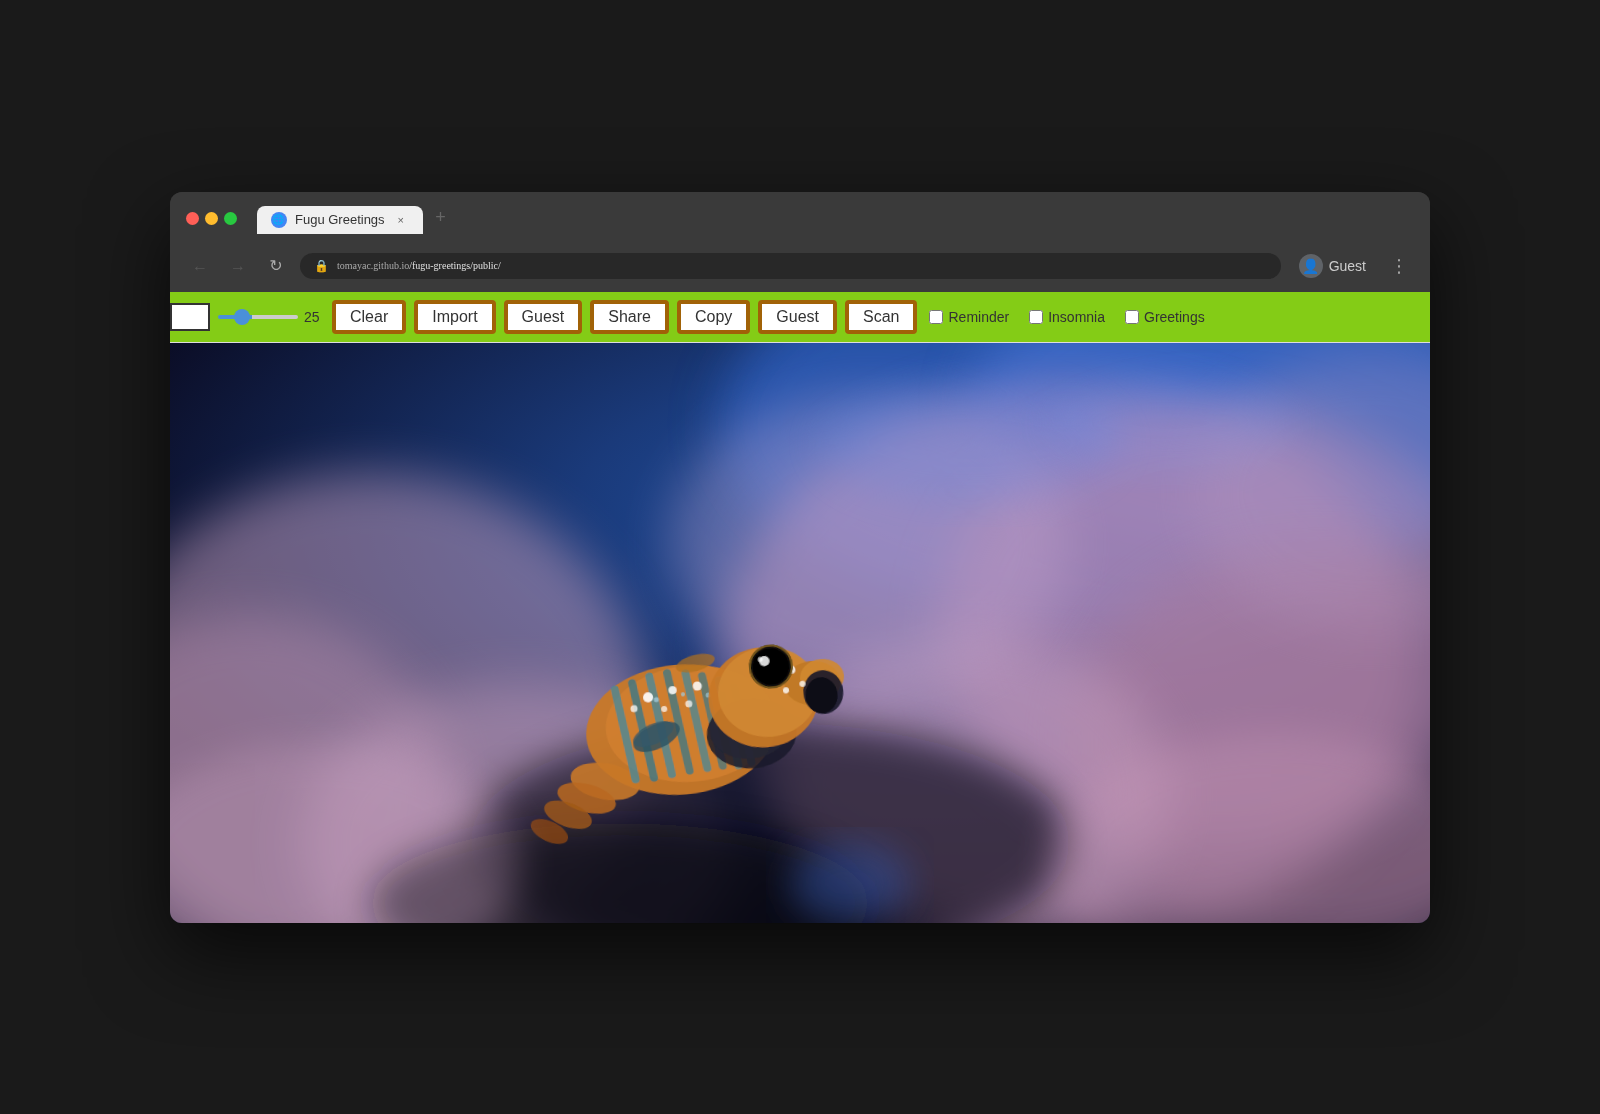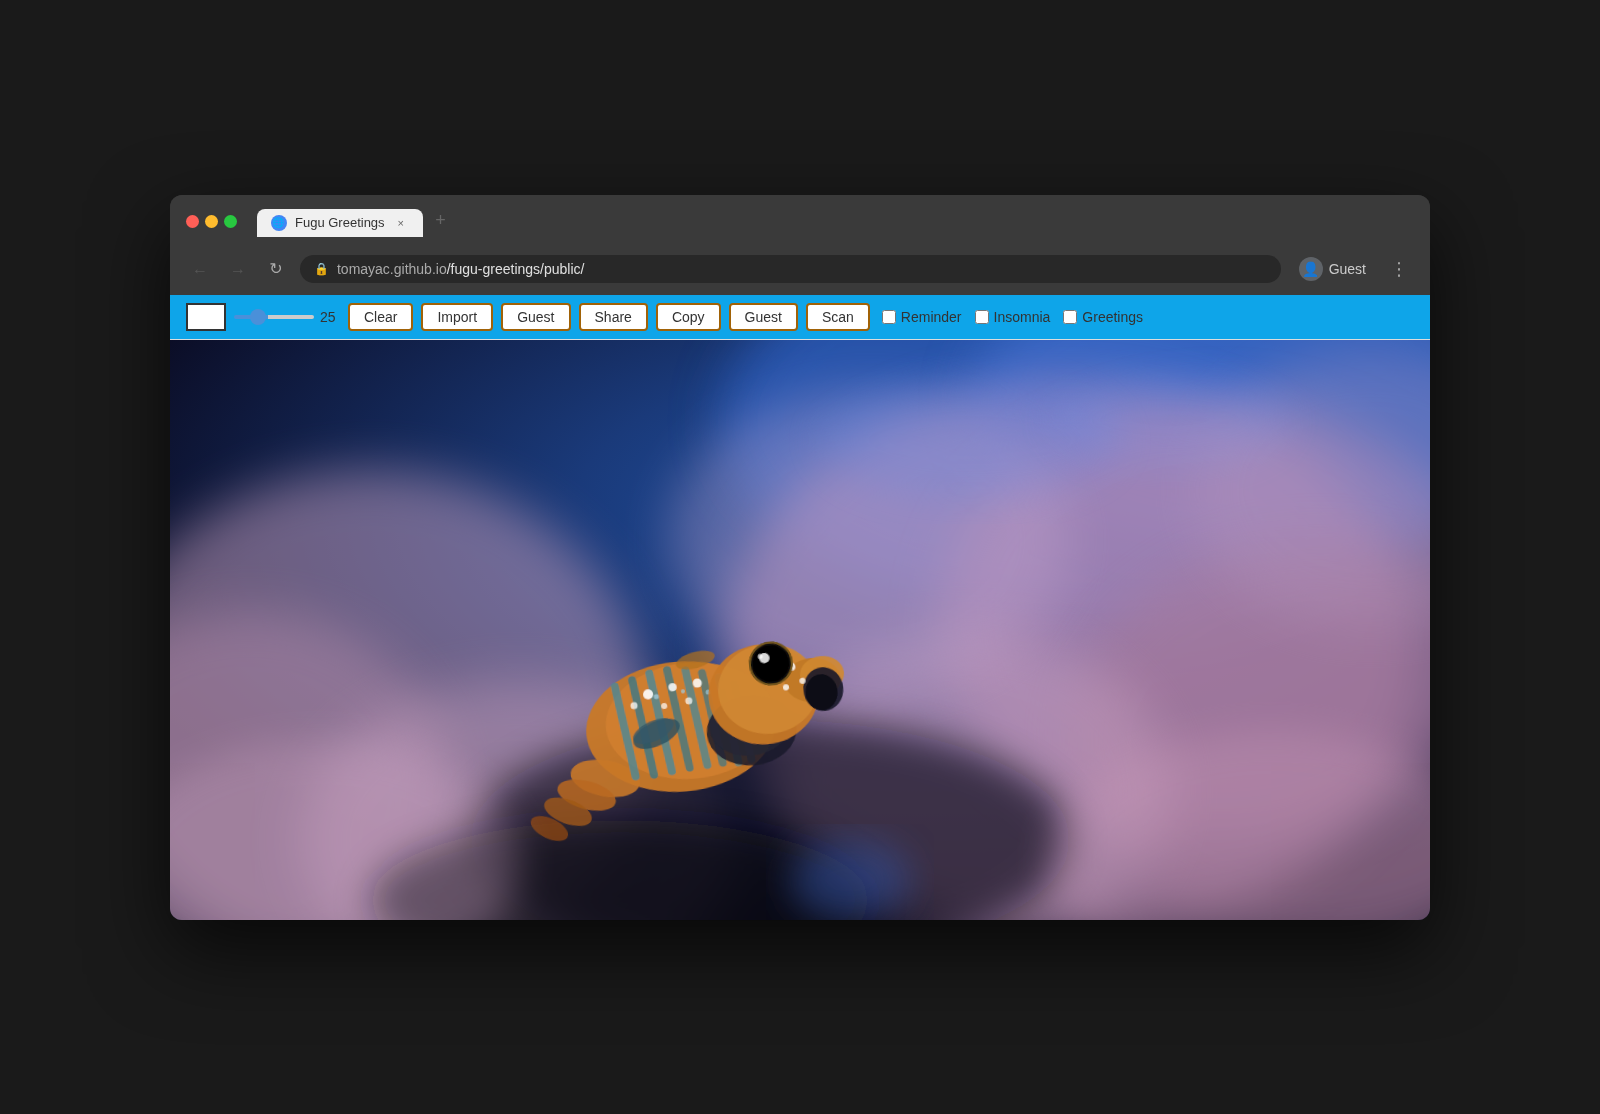--- a/index.html
+++ b/index.html
@@ -147,22 +147,23 @@
       align-items: center;
       gap: 8px;
     }
 
     .lock-icon {
       color: #aaa;
       font-size: 12px;
     }
 
     .url-text {
-      font-size: 14px;
+      font-size: 10px;
       color: #e0e0e0;
+      font-family: Liberation Serif, serif;
     }
 
     .url-text .url-highlight {
       color: #aaa;
     }
 
     .profile-btn {
       display: flex;
       align-items: center;
       gap: 6px;
@@ -187,23 +188,23 @@
 
     .menu-dots {
       color: #aaa;
       font-size: 18px;
       cursor: pointer;
       padding: 4px 6px;
     }
 
     
     .app-toolbar {
-      background: #0ea5e9;
+      background: #84cc16;
       border-bottom: 1px solid #ddd;
-      padding: 8px 16px;
+      padding: 8px 0;
       display: flex;
       align-items: center;
       gap: 8px;
     }
 
     .color-swatch {
       width: 40px;
       height: 28px;
       border: 2px solid #333;
       background: white;
@@ -238,33 +239,33 @@
     }
 
     .slider-value {
       font-size: 14px;
       color: #333;
       min-width: 20px;
     }
 
     .toolbar-btn {
       padding: 4px 14px;
-      border: 2px solid #a16207;
+      border: 4px solid #a16207;
       border-radius: 4px;
       background: white;
-      font-size: 14px;
+      font-size: 16px;
       color: #333;
       cursor: pointer;
       white-space: nowrap;
     }
 
     .checkbox-group {
       display: flex;
       align-items: center;
-      gap: 13px;
+      gap: 20px;
       margin-left: 4px;
     }
 
     .checkbox-label {
       display: flex;
       align-items: center;
       gap: 5px;
       font-size: 14px;
       color: #333;
       cursor: pointer;

